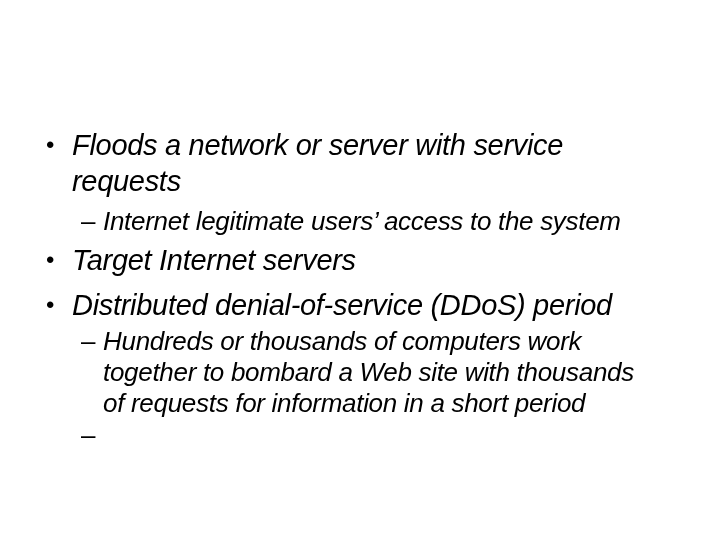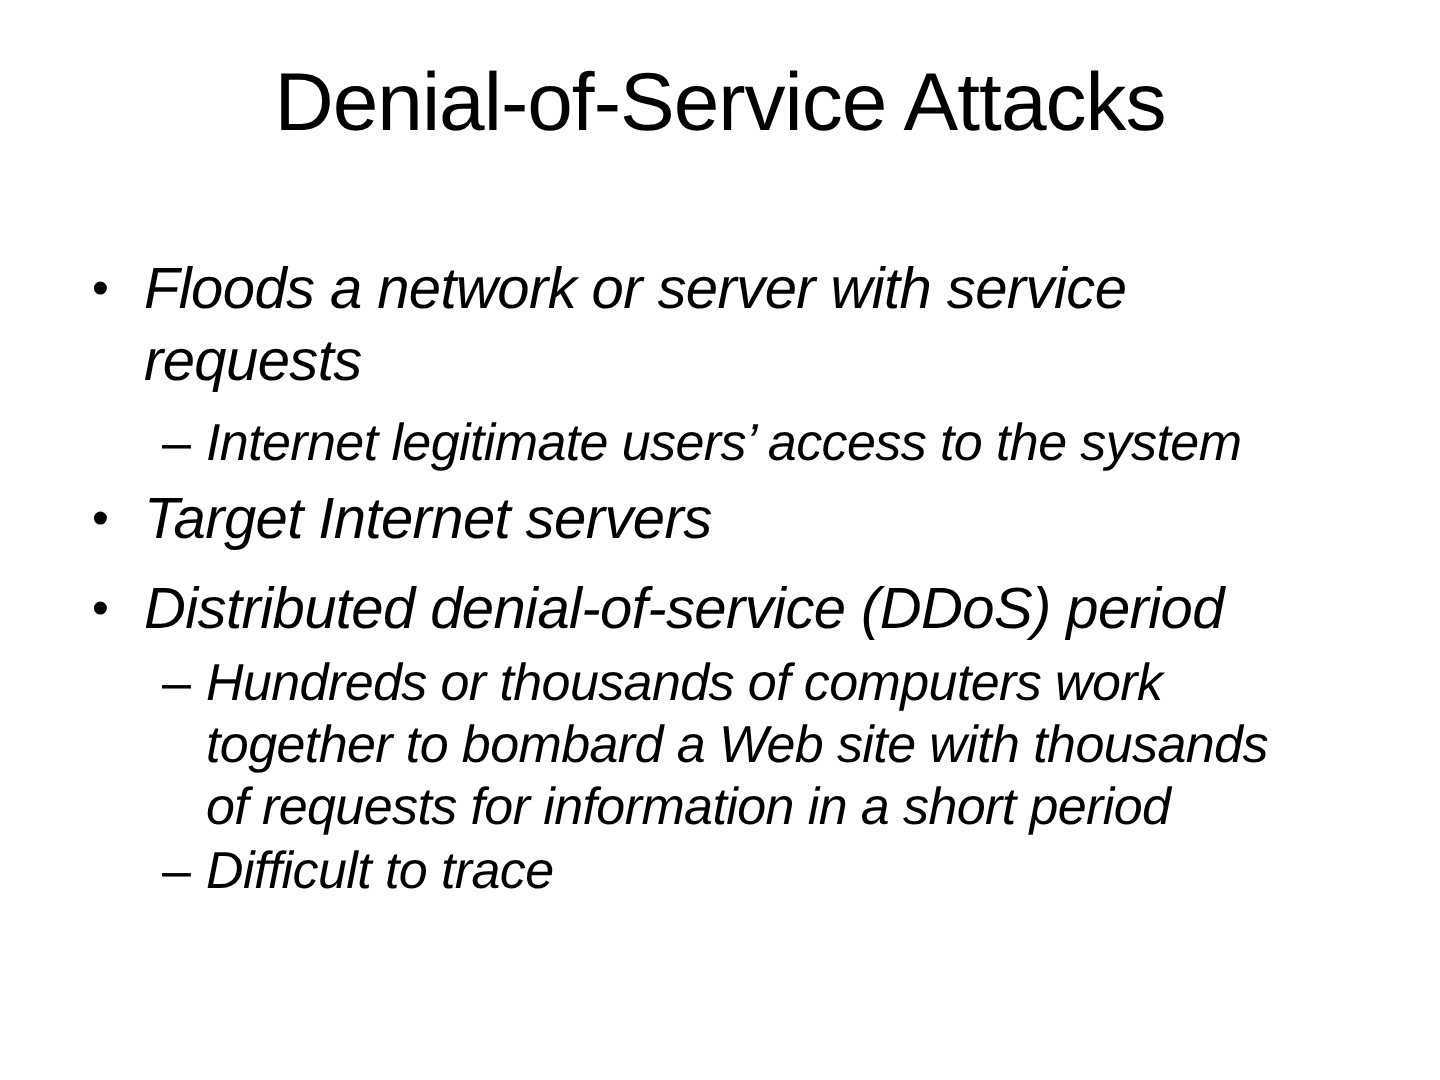--- a/index.html
+++ b/index.html
@@ -66,21 +66,20 @@
   .b3 { top: 242px; }
   .b4 { top: 287px; }
   .b5 { top: 326px; }
   .b6 { top: 420px; }
 </style>
 </head>
 <body>
 
 <div class="slide">
 
-  <div class="title">Denial-of-Service Attacks</div>
 
   <div class="b l1 b1">
     <span class="marker">•</span>
     <span class="btext">Floods a network or server with service
 requests</span>
   </div>
 
   <div class="b l2 b2">
     <span class="marker">–</span>
     <span class="btext">Internet legitimate users’ access to the system</span>
@@ -98,16 +97,15 @@
 
   <div class="b l2 b5">
     <span class="marker">–</span>
     <span class="btext">Hundreds or thousands of computers work
 together to bombard a Web site with thousands
 of requests for information in a short period</span>
   </div>
 
   <div class="b l2 b6">
     <span class="marker">–</span>
-    <span class="btext">Difficult to trace</span>
   </div>
 
 </div>
 
 </body></html>

